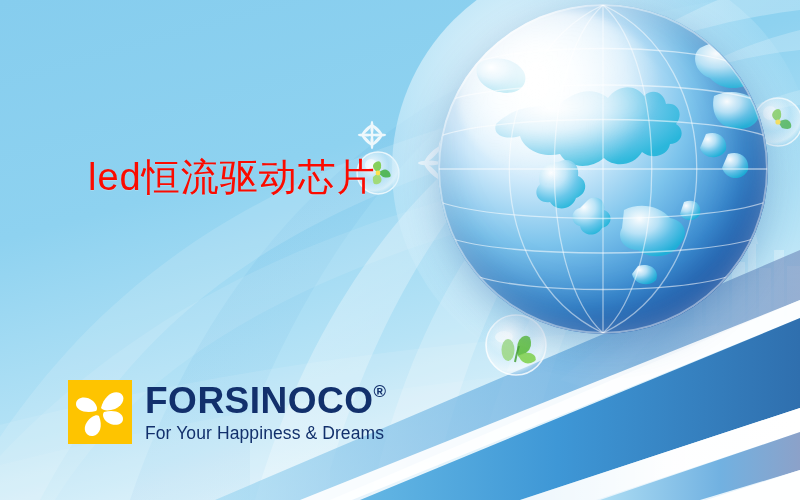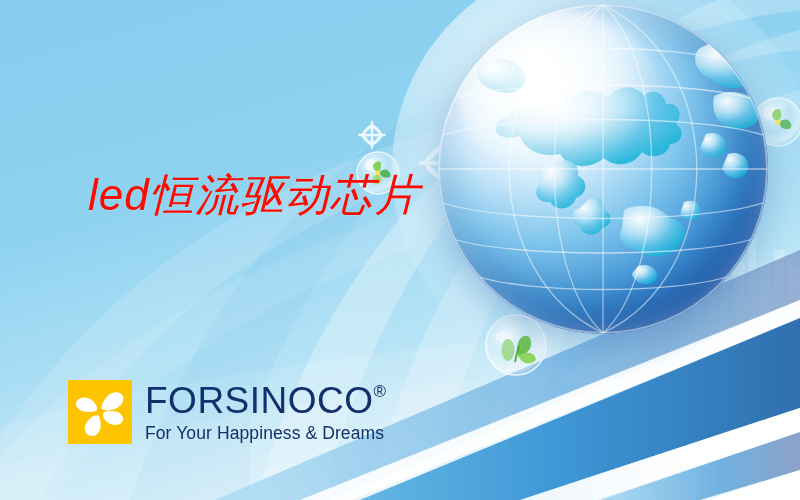--- a/index.html
+++ b/index.html
@@ -40,45 +40,44 @@
     background:radial-gradient(ellipse at 38% 34%,rgba(255,255,255,.95) 0%,rgba(255,255,255,.55) 38%,rgba(255,255,255,0) 72%);
     filter:blur(3px);
   }
   .globe-rim{
     position:absolute;inset:0;border-radius:50%;
     box-shadow:inset 0 0 0 2px rgba(255,255,255,.42), inset 0 0 26px rgba(255,255,255,.32);
   }
 
   
   .headline{
-    position:absolute;left:88px;top:166px;
+    position:absolute;left:88px;top:148px;
     color:#fb0b00;
-    font-size:44px;
+    font-size:38px;
     line-height:58px;
     letter-spacing:1px;
     white-space:nowrap;
     text-shadow:0 1px 0 rgba(255,255,255,.18);
-    font-style:italic;
   }
   .headline .line2{display:block;padding-left:12px;}
 
   
   .logo{
     position:absolute;left:68px;top:380px;
     display:flex;align-items:center;gap:13px;
   }
   .logo-mark{
     width:64px;height:64px;flex:0 0 64px;
     background:#fec400;
     position:relative;
   }
   .logo-mark svg{position:absolute;left:0;top:0;}
   .logo-text{display:flex;flex-direction:column;justify-content:center;}
   .wordmark{
-    font-size:37px;font-weight:normal;color:#12306c;
+    font-size:37px;font-weight:bold;color:#12306c;
     letter-spacing:.5px;line-height:1;white-space:nowrap;
     display:flex;align-items:flex-start;
   }
   .wordmark .reg{font-size:17px;line-height:1;margin-top:1px;}
   .tagline{
     font-size:17.5px;color:#12306c;line-height:1;margin-top:6px;
     letter-spacing:.1px;white-space:nowrap;
   }
 </style>
 </head>

